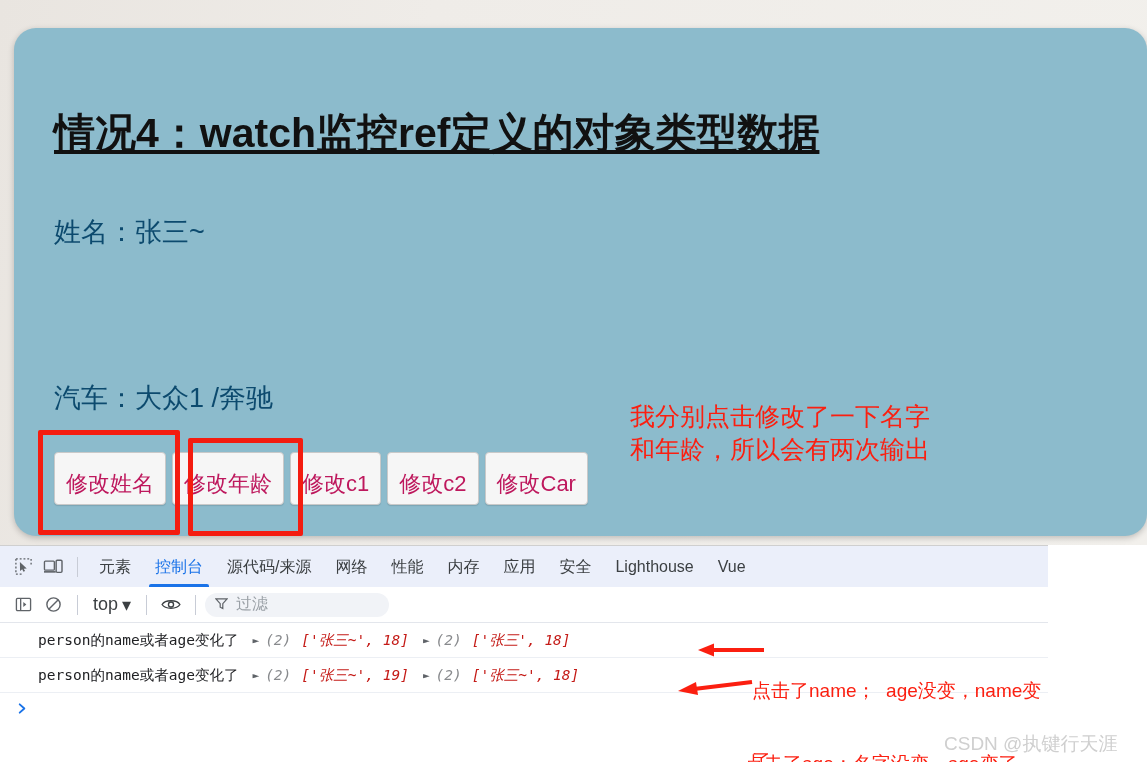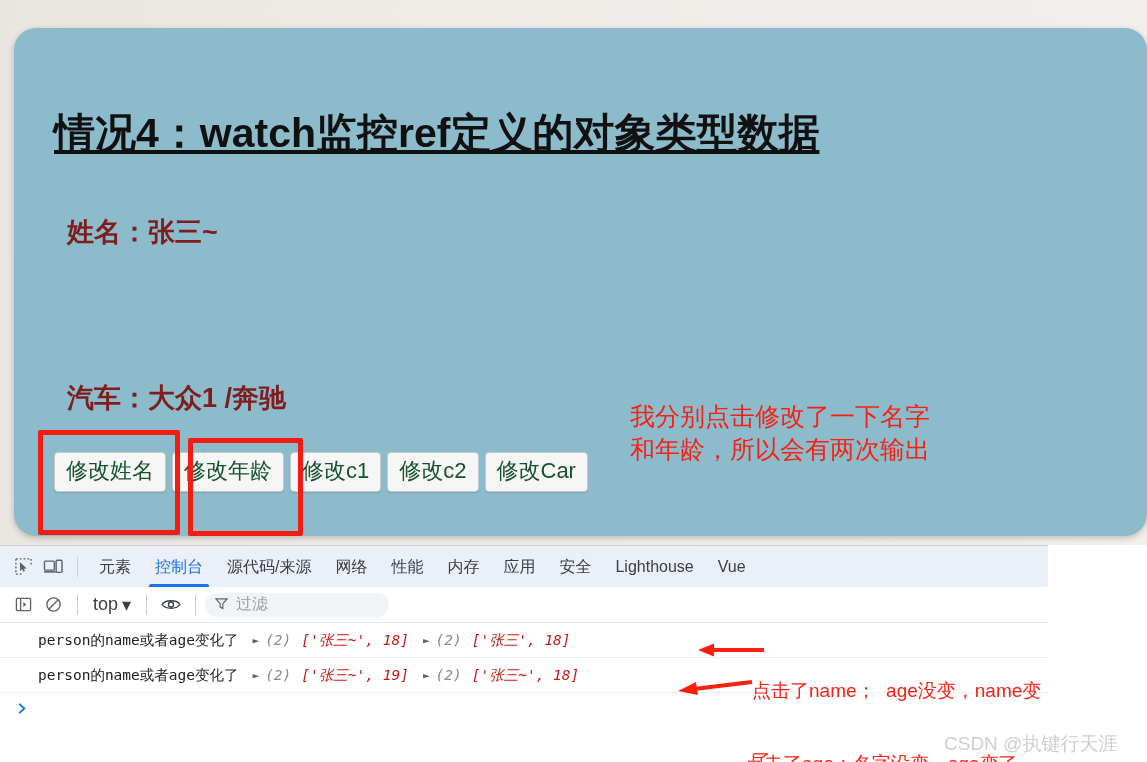--- a/index.html
+++ b/index.html
@@ -49,46 +49,45 @@
     color: #111111;
     letter-spacing: 0px;
     white-space: nowrap;
     text-decoration: underline;
   }
 
   .card-line {
     position: absolute;
     left: 40px;
     font-size: 27px;
-    font-weight: bold;
-    color: #7f1d1d;
-    white-space: nowrap;
-    margin-left: 13px;
+    font-weight: normal;
+    color: #0c4a6e;
+    white-space: nowrap;
   }
   .line-name { top: 186px; }
   .line-age  { top: 268px; }
   .line-car  { top: 352px; }
 
   
   .btn-row {
     position: absolute;
     left: 40px;
     top: 424px;
     display: flex;
     align-items: flex-start;
     gap: 6px;
   }
   .vbtn {
     font-family: "Liberation Sans", "DejaVu Sans", sans-serif;
     font-size: 22px;
-    color: #14532d;
+    color: #be185d;
     background: #f6f6f6;
     border: 1px solid #c9c9c9;
     border-radius: 4px;
-    padding: 6px 11px 8px 11px;
+    padding: 19px 11px 8px 11px;
     line-height: 1.1;
     cursor: pointer;
     white-space: nowrap;
     box-shadow: 0 1px 1px rgba(0,0,0,0.12);
   }
 
   
   .red-box {
     position: absolute;
     border: 5px solid #f41c10;

